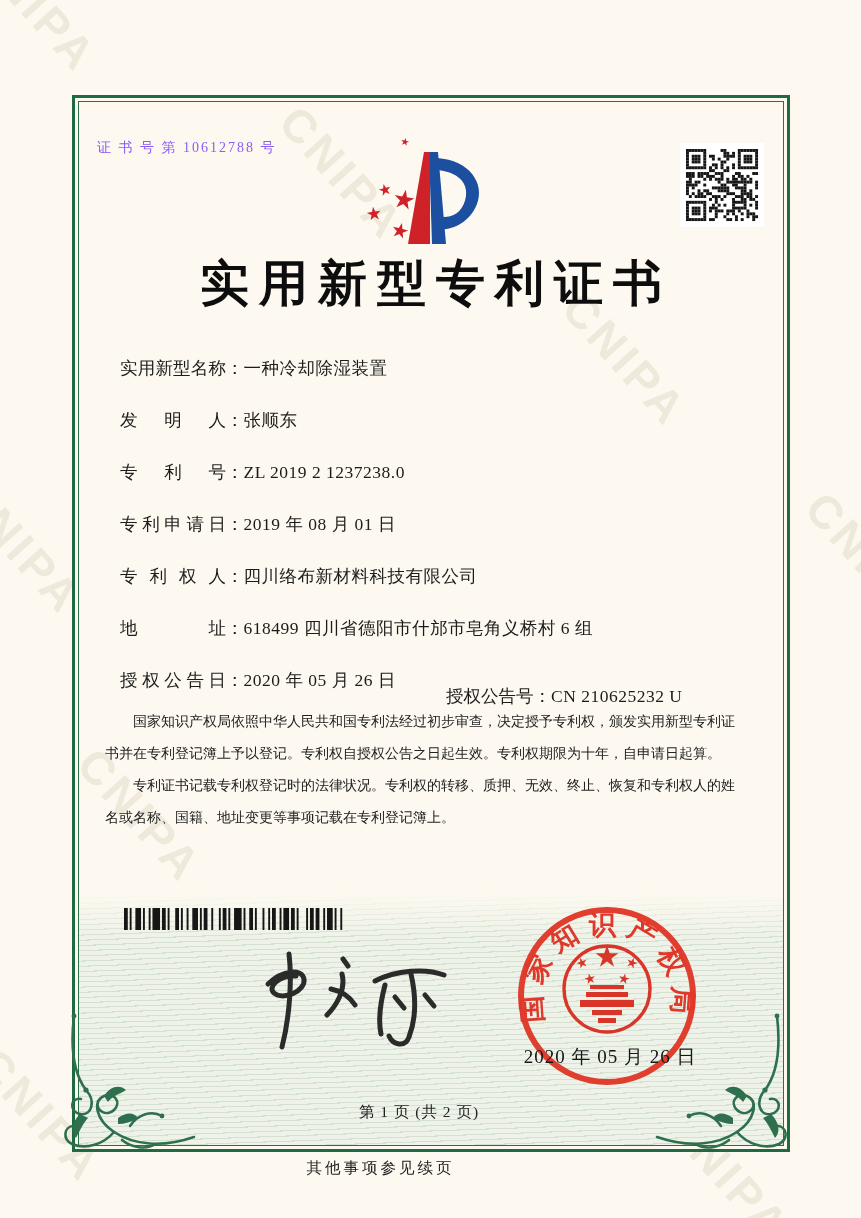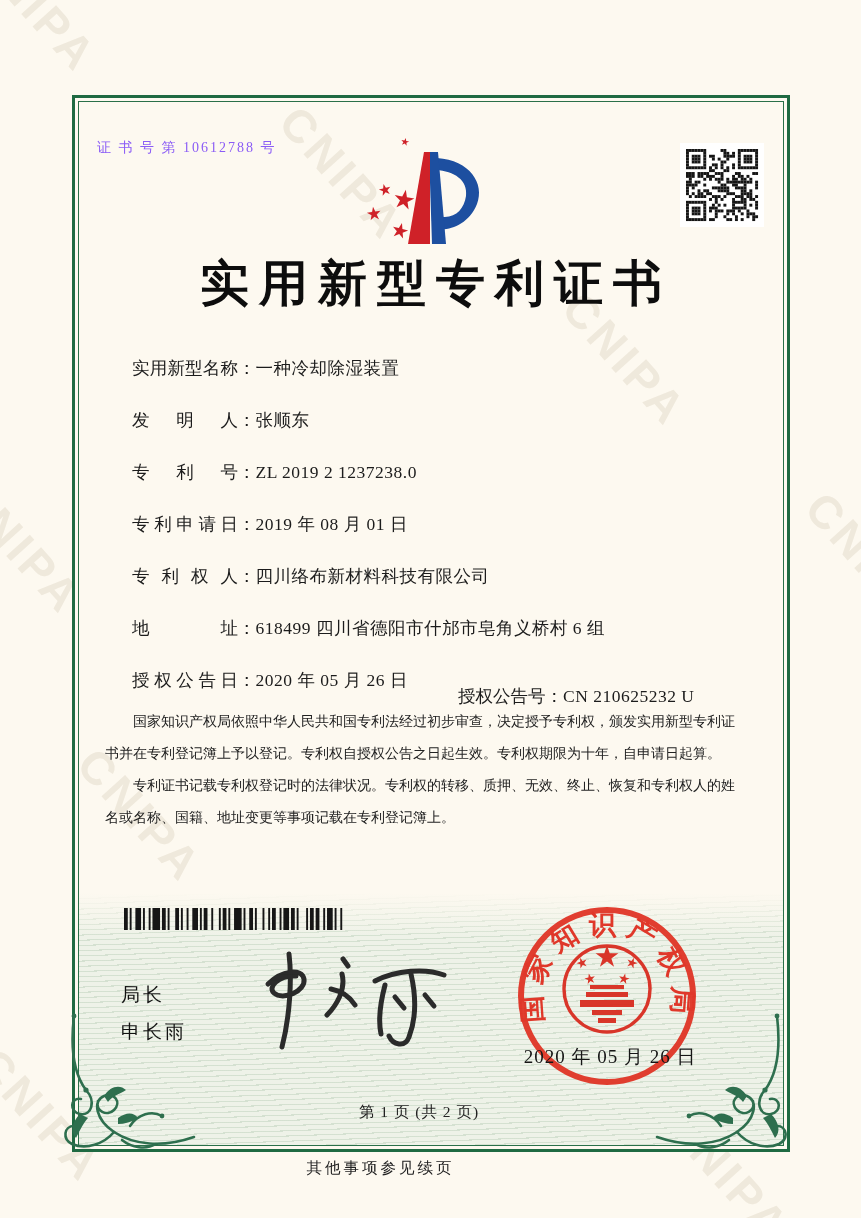--- a/index.html
+++ b/index.html
@@ -40,21 +40,21 @@
     position:absolute; left:97px; top:139px; font-size:14px; letter-spacing:2px; color:#8b5cf6;
   }
   .logo{ position:absolute; left:358px; top:134px; }
   .qr{ position:absolute; left:680px; top:143px; }
   .doc-title{
     position:absolute; left:72px; top:251px; width:718px; text-align:center;
     font-size:49px; font-weight:bold; letter-spacing:10px; text-indent:10px; color:#0d0d0d;
   }
   
   .fields{ position:absolute; left:120px; top:342px; width:620px; }
-  .frow{ height:52px; line-height:52px; font-size:17.5px; position:relative; white-space:nowrap;margin-left:12px;}
+  .frow{ height:52px; line-height:52px; font-size:17.5px; position:relative; white-space:nowrap;}
   .flabel{
     display:inline-block; width:106px; text-align:justify; text-align-last:justify;
     vertical-align:top; color:#1c1c1c;
   }
   .fvalue{ letter-spacing:0.5px; }
   .pair2{ position:absolute; left:326px; top:16px; }
   
   .body-text{
     position:absolute; left:105px; top:706px; width:630px;
     font-size:14px; line-height:32px; text-align:justify; color:#222;
@@ -547,24 +547,20 @@
         <rect x="182.15" y="0" width="1.90" height="22"></rect>
         <rect x="185.95" y="0" width="3.79" height="22"></rect>
         <rect x="191.64" y="0" width="3.79" height="22"></rect>
         <rect x="199.23" y="0" width="1.90" height="22"></rect>
         <rect x="203.03" y="0" width="5.69" height="22"></rect>
         <rect x="210.62" y="0" width="1.90" height="22"></rect>
         <rect x="216.31" y="0" width="1.90" height="22"></rect>
       </g>
   </svg>
 
-  <div class="director">
-    <div>局长</div>
-    <div>申长雨</div>
-  </div>
 
   <svg class="signature" width="232" height="112" viewBox="0 0 232 112">
     <g stroke="#1b1b1b" stroke-width="5" fill="none" stroke-linecap="round" opacity="0.92">
       <path d="M30,40 C44,26 64,24 66,35 C68,47 45,57 36,49 C29,43 41,31 58,32"></path>
       <path d="M51,10 C54,34 52,72 44,103"></path>
       <path d="M104,30 C108,45 99,61 89,71"></path>
       <path d="M93,45 C103,47 112,53 117,61"></path>
       <path d="M105,15 l5,7"></path>
       <path d="M137,37 C158,26 188,24 206,31"></path>
       <path d="M147,41 C142,60 140,76 143,90"></path>

